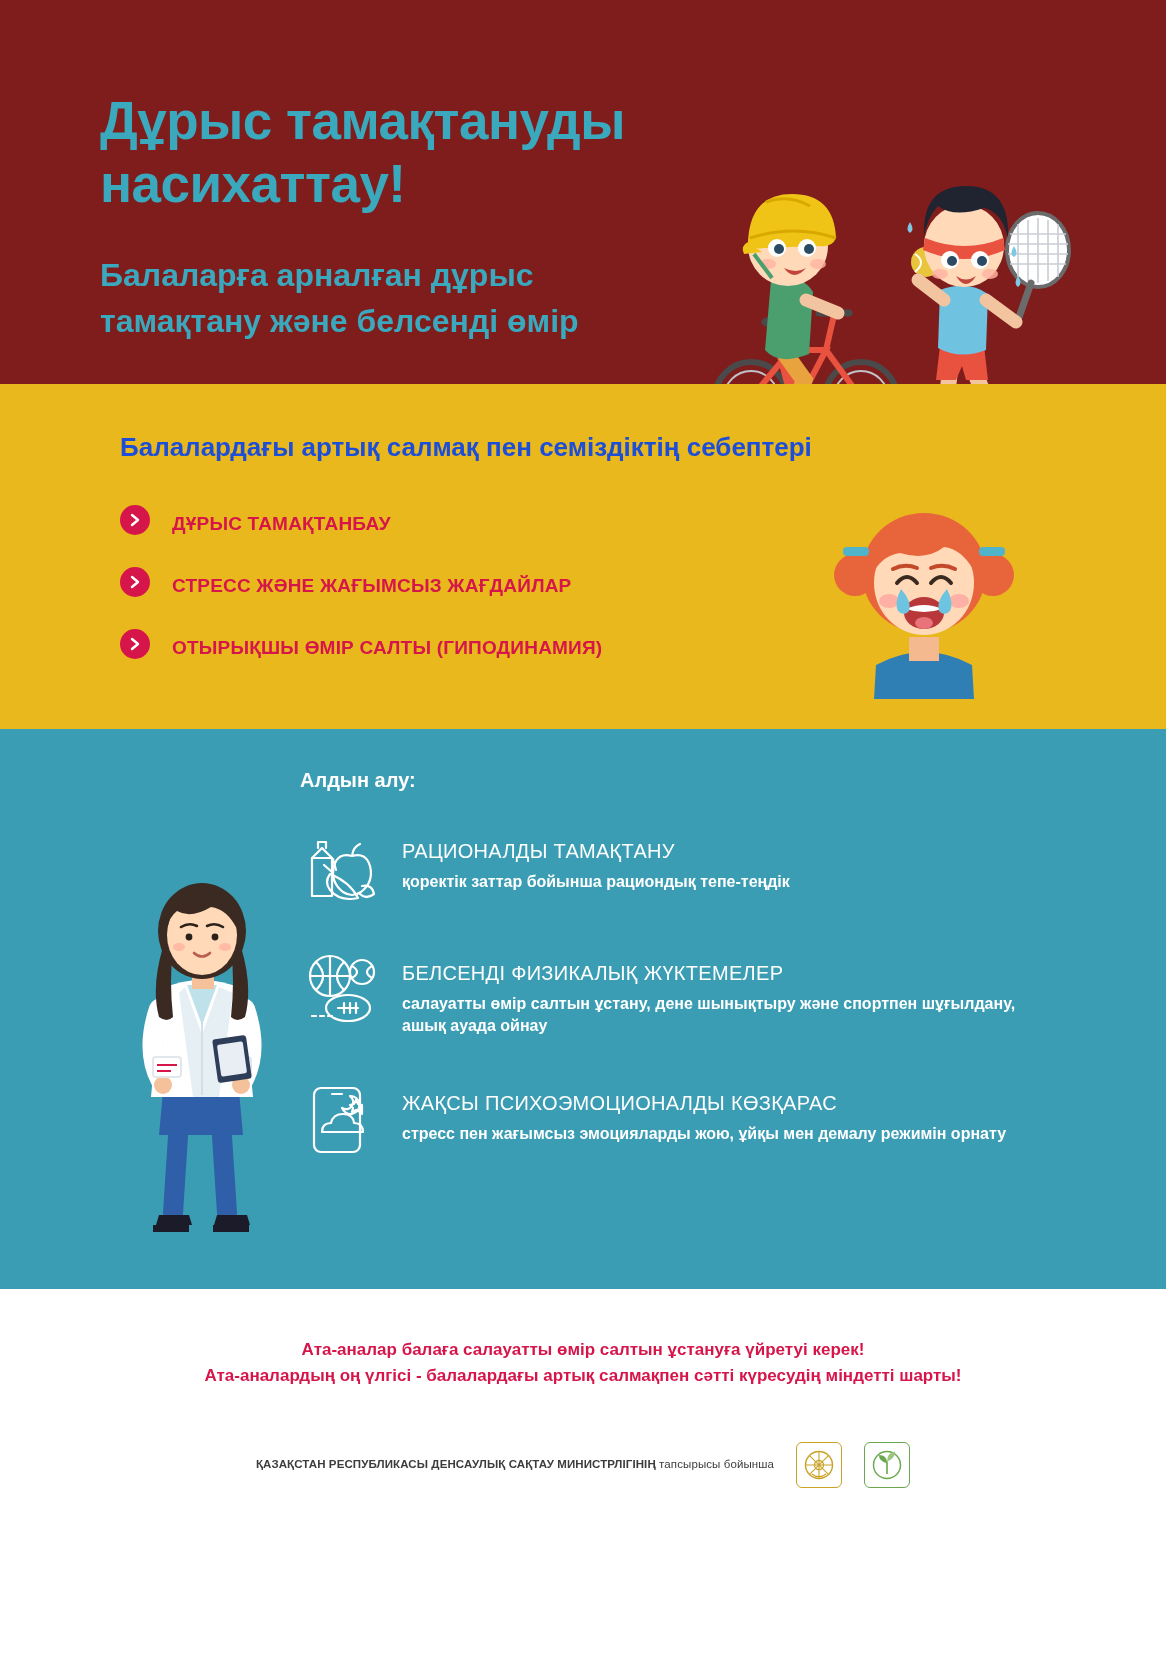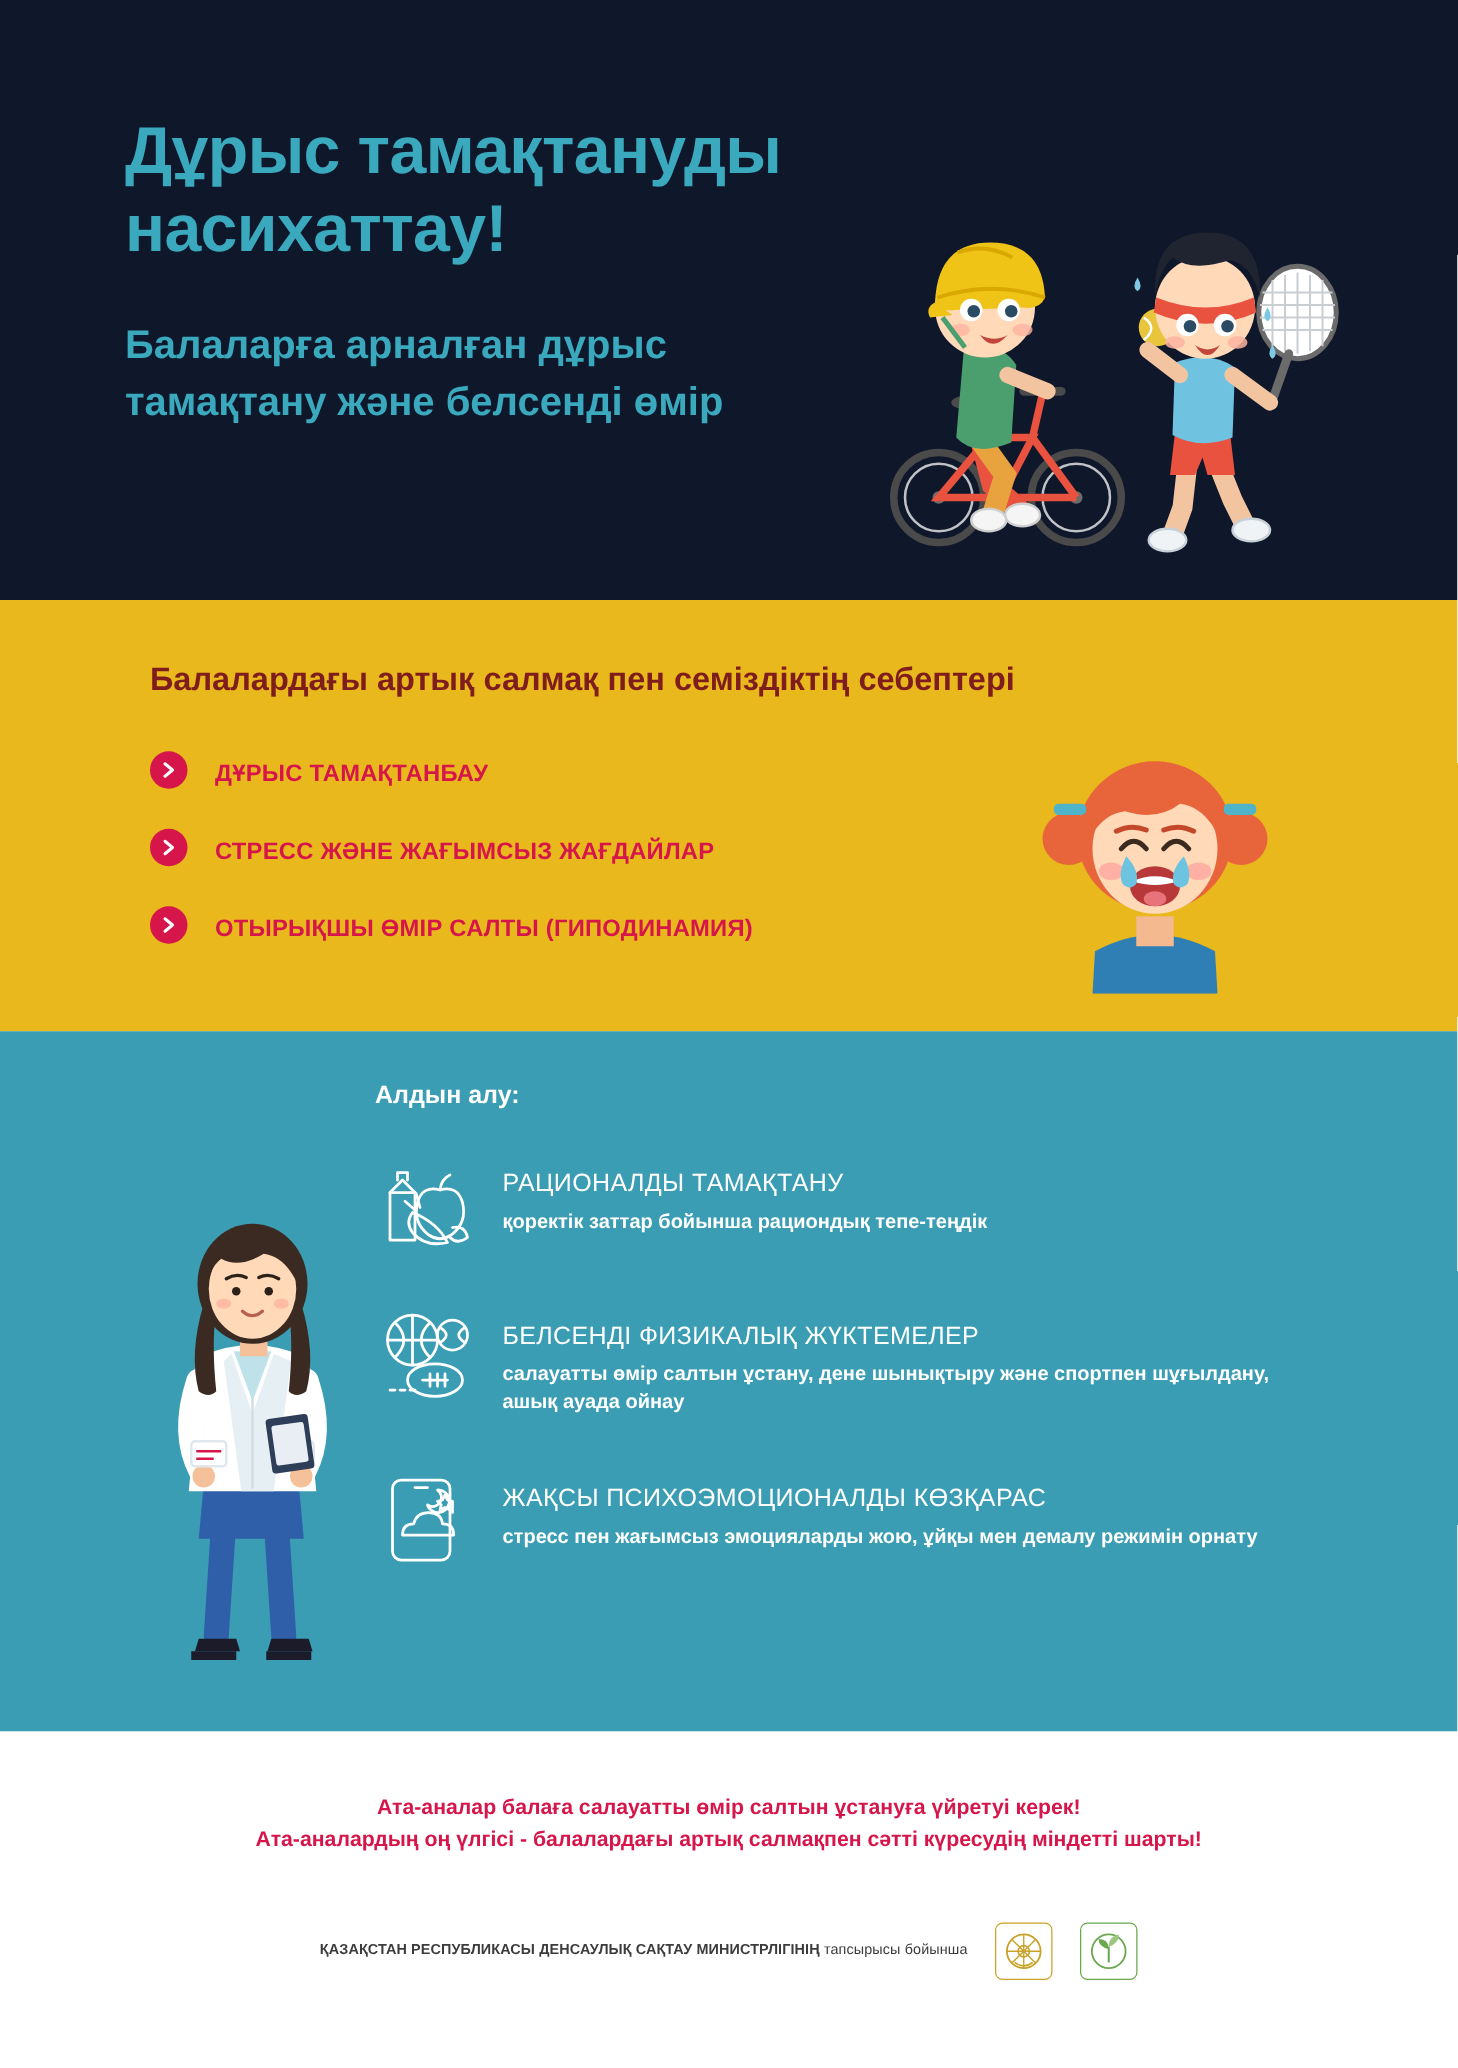--- a/index.html
+++ b/index.html
@@ -8,22 +8,22 @@
     height: 1654px;
     font-family: "Liberation Sans", sans-serif;
     background: #ffffff;
     overflow: hidden;
     position: relative;
   }
 
   
   .header {
     position: relative;
-    height: 480px;
-    background: #0f172a;
+    height: 384px;
+    background: #7f1d1d;
     padding: 90px 2px 0 100px;
   }
   .title {
     font-size: 53px;
     font-weight: bold;
     color: #3aa8bd;
     line-height: 1.18;
     letter-spacing: -0.5px;
     max-width: 560px;
   }
@@ -48,21 +48,21 @@
   
   .causes {
     position: relative;
     background: #e8b81d;
     height: 345px;
     padding: 48px 0 0 120px;
   }
   .causes-title {
     font-size: 26px;
     font-weight: bold;
-    color: #7f1d1d;
+    color: #1d4ed8;
     margin-bottom: 42px;
   }
   .cause-row {
     display: flex;
     align-items: flex-end;
     margin-bottom: 32px;
   }
   .bullet {
     width: 30px;
     height: 30px;

